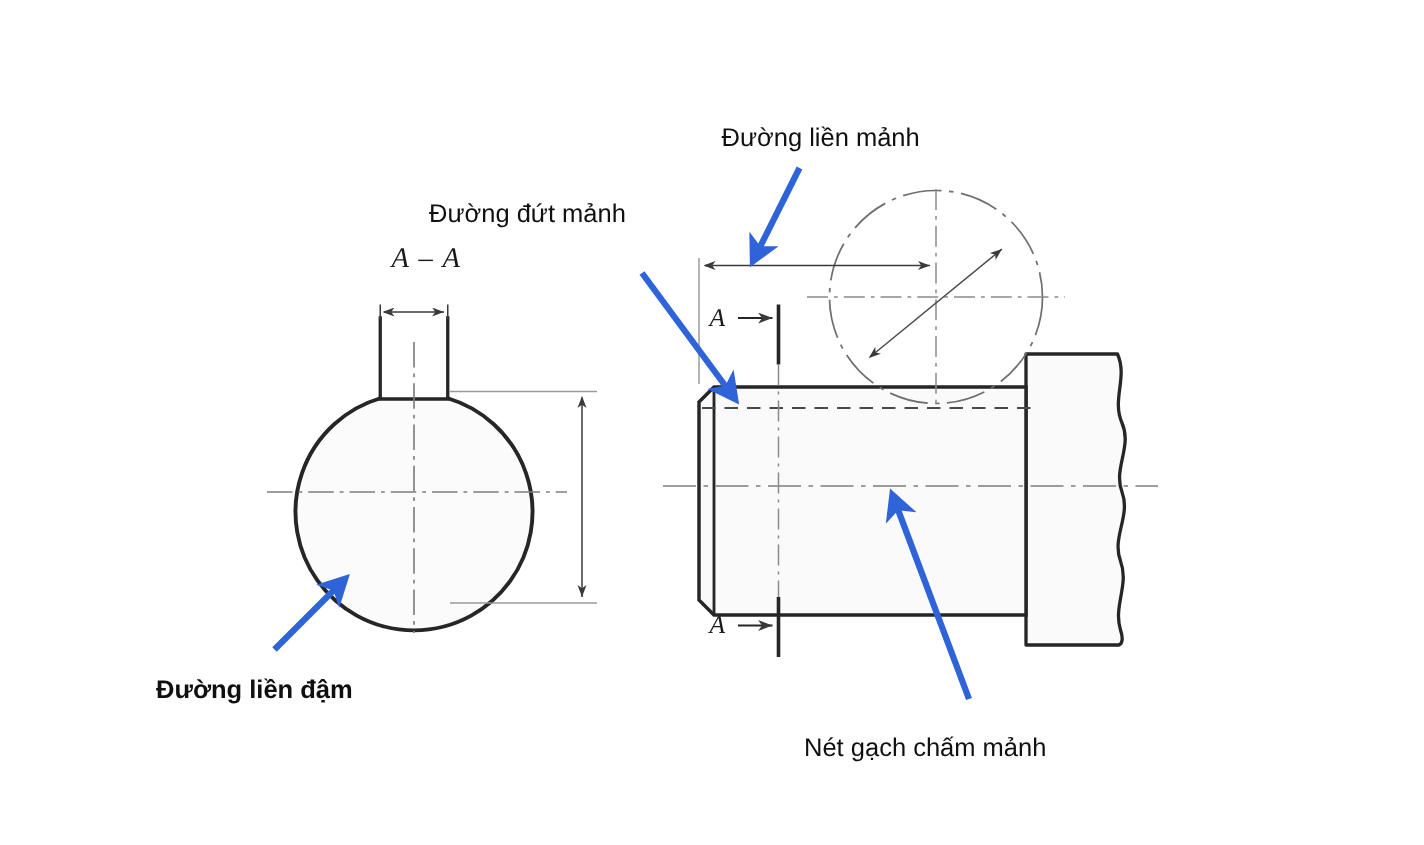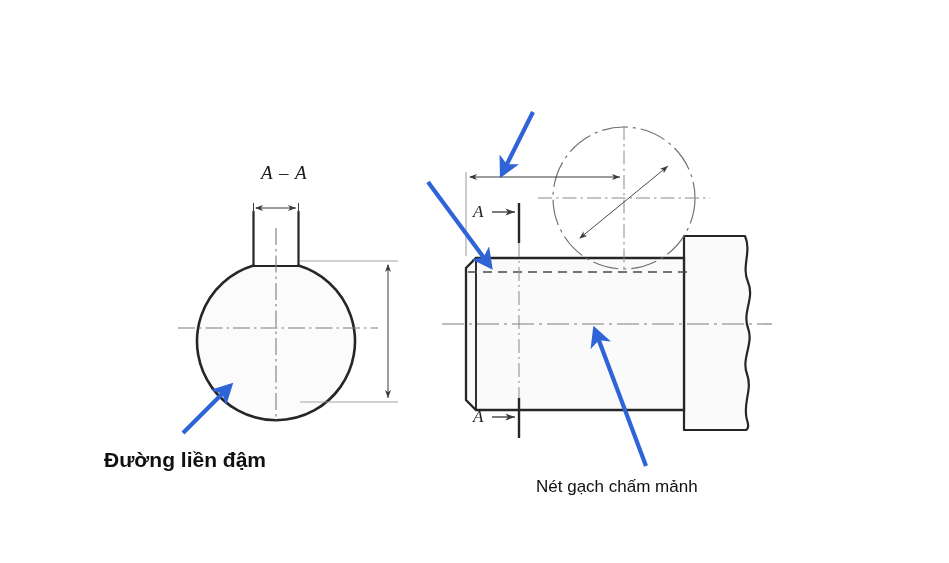--- a/index.html
+++ b/index.html
@@ -27,21 +27,21 @@
   .anno-label {
     position: absolute;
     color: #101010;
     font-family: "Liberation Sans", sans-serif;
     font-size: 17px;
     line-height: 20px;
     white-space: nowrap;
   }
   .anno-label.bold {
     font-weight: bold;
-    font-size: 21px;
+    font-size: 17px;
   }
   .view-title {
     position: absolute;
     color: #1a1a1a;
     font-family: "Liberation Serif", serif;
     font-style: italic;
     font-size: 19px;
     letter-spacing: 1px;
     white-space: nowrap;
   }
@@ -138,19 +138,21 @@
       <line x1="646" y1="466" x2="595" y2="330" stroke="#2f63d8" stroke-width="4.2" marker-end="url(#blueArrow)"></line>
     </g>
   </svg>
 
   <div class="view-title" style="left:261px; top:162px;">A – A</div>
 
   <div class="sec-letter" style="left:473px; top:202px;">A</div>
 
   <div class="sec-letter" style="left:473px; top:407px;">A</div>
 
+  <div class="anno-label" style="left:286px; top:133px;">Đường đứt mảnh</div>
 
+  <div class="anno-label" style="left:481px; top:82px;">Đường liền mảnh</div>
 
   <div class="anno-label bold" style="left:104px; top:450px;">Đường liền đậm</div>
 
-  <div class="anno-label" style="left:536px; top:477px;text-align:right;">Nét gạch chấm mảnh</div>
+  <div class="anno-label" style="left:536px; top:489px;text-align:right;">Nét gạch chấm mảnh</div>
 
 </div>
 
 </body></html>

